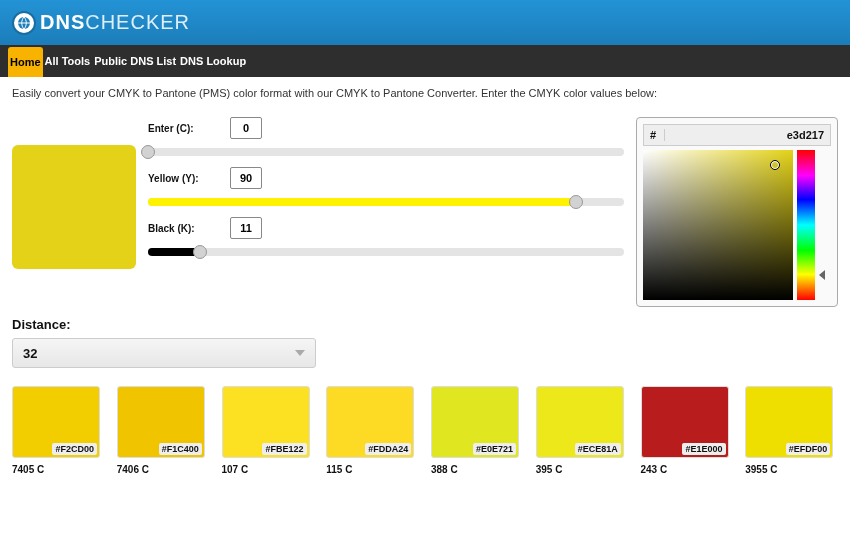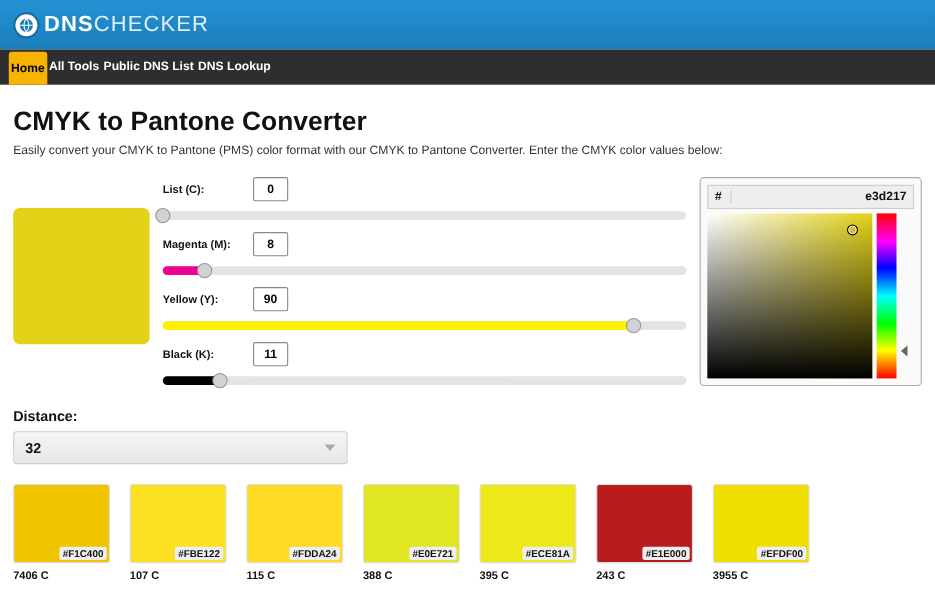--- a/index.html
+++ b/index.html
@@ -64,47 +64,35 @@
 </div>
 
 <div class="nav" id="nav">
     <div class="nav-item active">Home</div>
     <div class="nav-item">All Tools</div>
     <div class="nav-item">Public DNS List</div>
     <div class="nav-item">DNS Lookup</div>
   </div>
 
 <div class="content">
-  <h1>CMYK to Pantone Converter</h1>
   <div class="desc">Easily convert your CMYK to Pantone (PMS) color format with our CMYK to Pantone Converter. Enter the CMYK color values below:</div>
 
   <div class="main-row">
     <div class="swatch-preview" id="preview" style="background: rgb(227, 210, 23);"></div>
 
     <div class="sliders" id="sliders">
         <div class="slider-row">
           <div class="slider-head">
-            <span class="slider-label">List (C):</span>
+            <span class="slider-label">Enter (C):</span>
             <input class="num-box" value="0" style="">
           </div>
           <div class="track">
             <div class="track-bg"></div>
             <div class="track-fill" style="width:0%;background:#00aeef"></div>
             <div class="thumb" style="left:0%"></div>
-          </div>
-        </div>
-        <div class="slider-row">
-          <div class="slider-head">
-            <span class="slider-label">Magenta (M):</span>
-            <input class="num-box" value="8" style="">
-          </div>
-          <div class="track">
-            <div class="track-bg"></div>
-            <div class="track-fill" style="width:8%;background:#ec008c"></div>
-            <div class="thumb" style="left:8%"></div>
           </div>
         </div>
         <div class="slider-row">
           <div class="slider-head">
             <span class="slider-label">Yellow (Y):</span>
             <input class="num-box" value="90" style="">
           </div>
           <div class="track">
             <div class="track-bg"></div>
             <div class="track-fill" style="width:90%;background:#fff200"></div>
@@ -142,20 +130,26 @@
   </div>
 
   <div class="distance-label">Distance:</div>
   <div class="distance-select">
     <span>32</span>
     <span class="caret"></span>
   </div>
 
   <div class="results" id="results">
       <div class="card">
+        <div class="card-swatch" style="background:#F2CD00">
+          <span class="card-hex">#F2CD00</span>
+        </div>
+        <div class="card-name">7405 C</div>
+      </div>
+      <div class="card">
         <div class="card-swatch" style="background:#F1C400">
           <span class="card-hex">#F1C400</span>
         </div>
         <div class="card-name">7406 C</div>
       </div>
       <div class="card">
         <div class="card-swatch" style="background:#FBE122">
           <span class="card-hex">#FBE122</span>
         </div>
         <div class="card-name">107 C</div>

